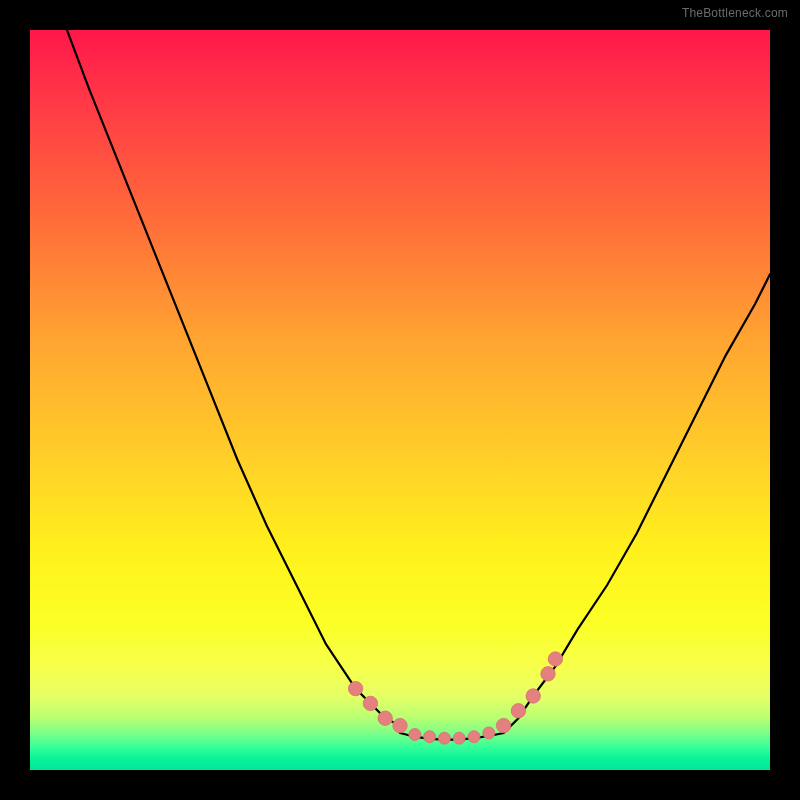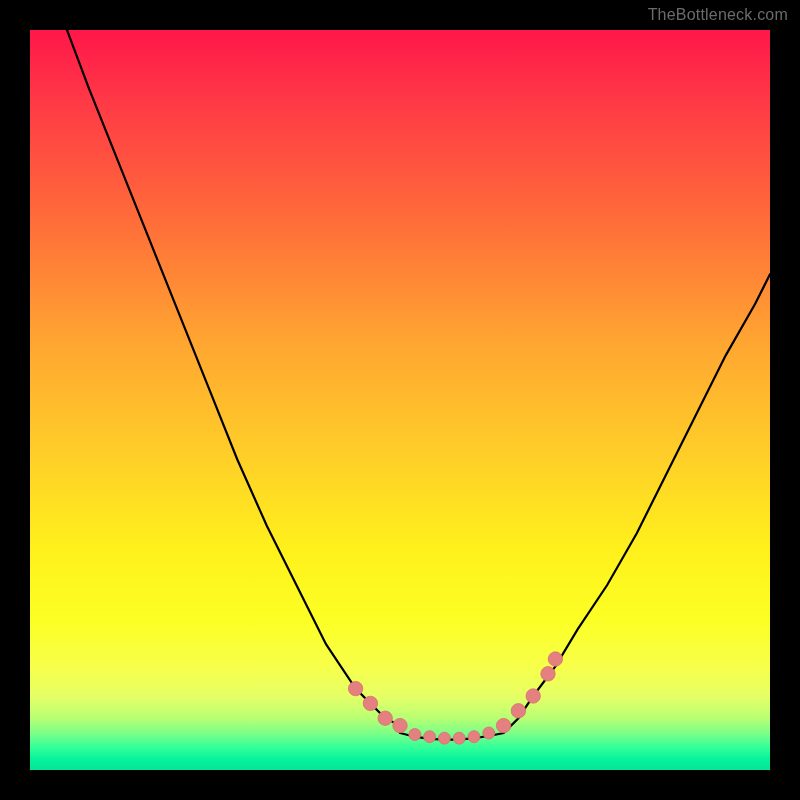--- a/index.html
+++ b/index.html
@@ -42,21 +42,21 @@
       #32ff99 97%,
       #08f29b 98.5%,
       #04e59a 100%
     );
   }
   .watermark {
     position: absolute;
     top: 6px;
     right: 12px;
     color: #6b6b6b;
-    font-size: 16px;
+    font-size: 12px;
     letter-spacing: 0.2px;
     font-weight: 400;
   }
   svg.curve {
     position: absolute;
     top: 0;
     left: 0;
     width: 740px;
     height: 740px;
   }

